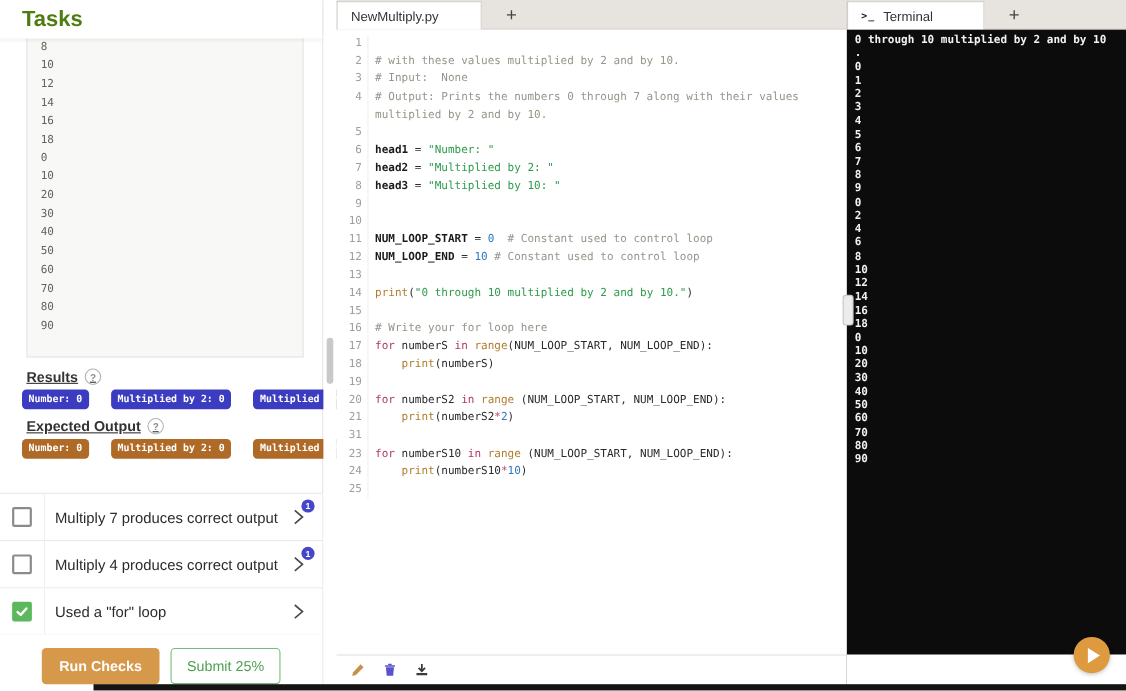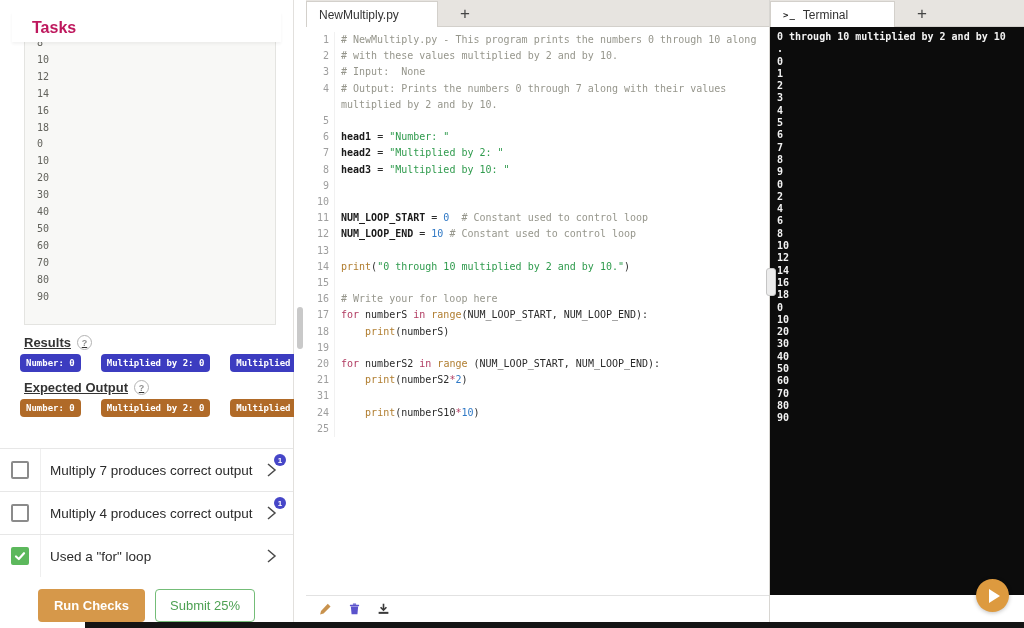--- a/index.html
+++ b/index.html
@@ -1,21 +1,21 @@
 <!DOCTYPE html>
 <html style="--result-badge: #3c3cc0; --expected-badge: #b06a28; --run-button: #d6984a; --submit-green: #4ea153; --check-green: #5cb85c; --notification: #4646c8; --play-button: #dd9a3f; --pencil-icon: #c8924d; --trash-icon: #5a52cc; --download-icon: #3a3a3a;"><head>
 <meta charset="utf-8">
 <style>
   html,body{margin:0;padding:0;background:#fff;}
   .app{position:relative;width:1024px;height:628px;background:#fff;overflow:hidden;
        font-family:"Liberation Sans",sans-serif;color:#2b2b2b;}
 
   
   .tasks-panel{position:absolute;left:0;top:0;width:293px;height:622px;background:#fff;border-right:1px solid #e2e0dd;}
-  .tasks-title{margin:12px;padding:7px 0 5px 20px;font-size:16px;font-weight:bold;color:#be185d;
+  .tasks-title{margin:0;padding:7px 0 5px 20px;font-size:20px;font-weight:bold;color:#4d7c0f;
                box-shadow:0 2px 3px rgba(0,0,0,.05);position:relative;z-index:2;background:#fff;}
   .output-box{position:absolute;left:24px;top:33px;width:252px;height:292px;box-sizing:border-box;
               background:#f8f8f6;border:1px solid #e4e4e1;overflow:hidden;
               font-family:"DejaVu Sans Mono",monospace;font-size:10px;line-height:16.9px;color:#63635d;
               padding:1px 0 0 12px;}
   .section-label{position:absolute;left:24px;font-size:13px;font-weight:bold;color:#333;
                  display:flex;align-items:center;gap:6px;text-decoration:underline;}
   .section-label.results{top:335px;} .section-label.expected{top:380px;}
   .help-icon{width:13px;height:13px;border:1px solid #b3b3b3;border-radius:50%;font-size:9px;color:#8f8f8f;
              display:inline-flex;align-items:center;justify-content:center;font-weight:bold;}
@@ -173,21 +173,20 @@
   <main class="editor-panel">
     <div class="tabbar">
       <div class="tab active">
         <span>NewMultiply.py</span>
       </div>
       <button class="plus">+</button>
     </div>
     <div class="code-area" id="codeArea">
         <div class="code-row">
           <span class="ln">1</span>
-          <span class="code"><span class="t-c"># NewMultiply.py - This program prints the numbers 0 through 10 along</span></span>
         </div>
         <div class="code-row">
           <span class="ln">2</span>
           <span class="code"><span class="t-c"># with these values multiplied by 2 and by 10.</span></span>
         </div>
         <div class="code-row">
           <span class="ln">3</span>
           <span class="code"><span class="t-c"># Input:  None</span></span>
         </div>
         <div class="code-row">
@@ -262,20 +261,24 @@
           <span class="ln">20</span>
           <span class="code"><span class="t-k">for</span><span class="t-p"> numberS2 </span><span class="t-k">in</span><span class="t-p"> </span><span class="t-b">range</span><span class="t-p"> (NUM_LOOP_START, NUM_LOOP_END):</span></span>
         </div>
         <div class="code-row">
           <span class="ln">21</span>
           <span class="code"><span class="t-p">    </span><span class="t-b">print</span><span class="t-p">(numberS2</span><span class="t-k">*</span><span class="t-n">2</span><span class="t-p">)</span></span>
         </div>
         <div class="code-row">
           <span class="ln">31</span>
           <span class="code"> </span>
+        </div>
+        <div class="code-row">
+          <span class="ln">23</span>
+          <span class="code"><span class="t-k">for</span><span class="t-p"> numberS10 </span><span class="t-k">in</span><span class="t-p"> </span><span class="t-b">range</span><span class="t-p"> (NUM_LOOP_START, NUM_LOOP_END):</span></span>
         </div>
         <div class="code-row">
           <span class="ln">24</span>
           <span class="code"><span class="t-p">    </span><span class="t-b">print</span><span class="t-p">(numberS10</span><span class="t-k">*</span><span class="t-n">10</span><span class="t-p">)</span></span>
         </div>
         <div class="code-row">
           <span class="ln">25</span>
           <span class="code"> </span>
         </div>
       </div>

